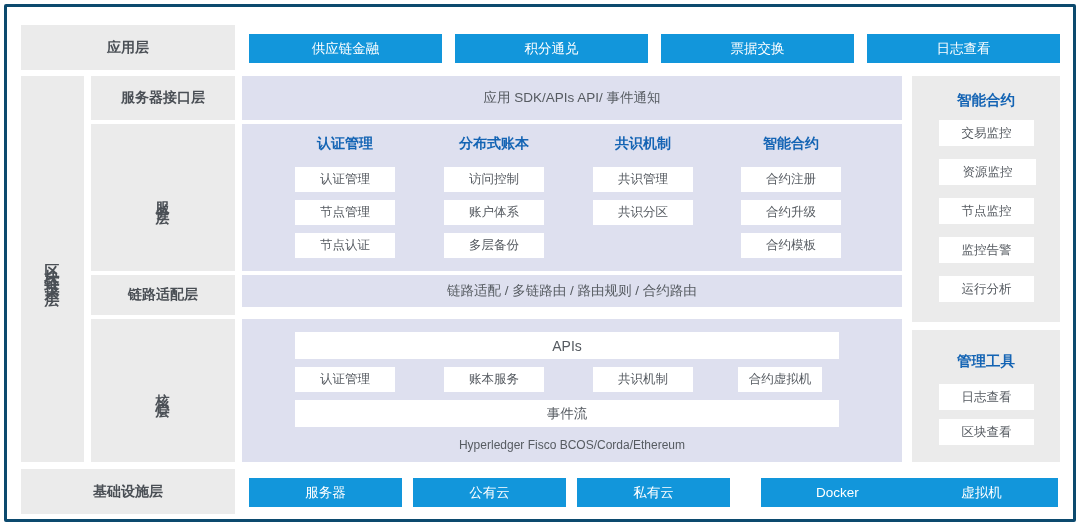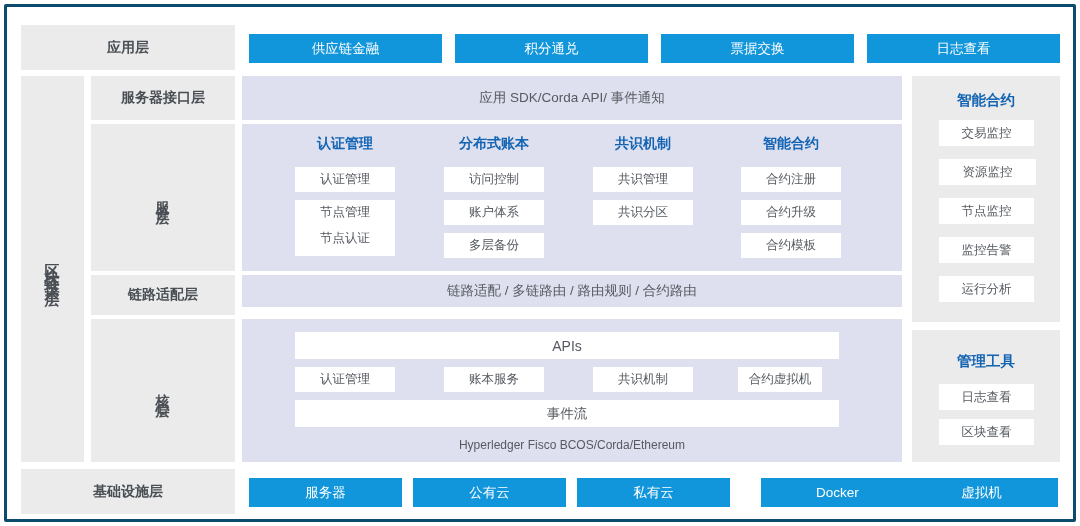--- a/index.html
+++ b/index.html
@@ -128,36 +128,36 @@
     <div class="blue-btn" style="left:242px;top:27px;width:193px;height:29px;">供应链金融</div>
     <div class="blue-btn" style="left:448px;top:27px;width:193px;height:29px;">积分通兑</div>
     <div class="blue-btn" style="left:654px;top:27px;width:193px;height:29px;">票据交换</div>
     <div class="blue-btn" style="left:860px;top:27px;width:193px;height:29px;">日志查看</div>
 
     <div class="vert-label" style="left:14px;top:69px;width:63px;height:386px;">
       <span>区块链技术层</span>
     </div>
 
     <div class="label-box gray" style="left:84px;top:69px;width:144px;height:44px;">服务器接口层</div>
-    <div class="band" style="left:235px;top:69px;width:660px;height:44px;">应用 SDK/Corda API/ 事件通知</div>
+    <div class="band" style="left:235px;top:69px;width:660px;height:44px;">应用 SDK/APIs API/ 事件通知</div>
 
     <div class="stack-label" style="left:84px;top:117px;width:144px;height:147px;">
       <span>服务层</span>
     </div>
 
     <div class="panel" style="left:235px;top:117px;width:660px;height:147px;"></div>
 
     <div class="col-title" style="left:285px;top:126px;width:106px;height:22px;">认证管理</div>
     <div class="col-title" style="left:434px;top:126px;width:106px;height:22px;">分布式账本</div>
     <div class="col-title" style="left:583px;top:126px;width:106px;height:22px;">共识机制</div>
     <div class="col-title" style="left:731px;top:126px;width:106px;height:22px;">智能合约</div>
 
     <div class="white-chip" style="position:absolute;left:288px;top:160px;width:100px;height:25px;">认证管理</div>
     <div class="white-chip" style="position:absolute;left:288px;top:193px;width:100px;height:25px;">节点管理</div>
-    <div class="white-chip" style="position:absolute;left:288px;top:214px;width:100px;height:35px;font-family:Liberation Serif, serif;">节点认证</div>
+    <div class="white-chip" style="position:absolute;left:288px;top:226px;width:100px;height:25px;font-family:Liberation Serif, serif;">节点认证</div>
 
     <div class="white-chip" style="position:absolute;left:437px;top:160px;width:100px;height:25px;">访问控制</div>
     <div class="white-chip" style="position:absolute;left:437px;top:193px;width:100px;height:25px;">账户体系</div>
     <div class="white-chip" style="position:absolute;left:437px;top:226px;width:100px;height:25px;">多层备份</div>
 
     <div class="white-chip" style="position:absolute;left:586px;top:160px;width:100px;height:25px;">共识管理</div>
     <div class="white-chip" style="position:absolute;left:586px;top:193px;width:100px;height:25px;">共识分区</div>
 
     <div class="white-chip" style="position:absolute;left:734px;top:160px;width:100px;height:25px;">合约注册</div>
     <div class="white-chip" style="position:absolute;left:734px;top:193px;width:100px;height:25px;">合约升级</div>

